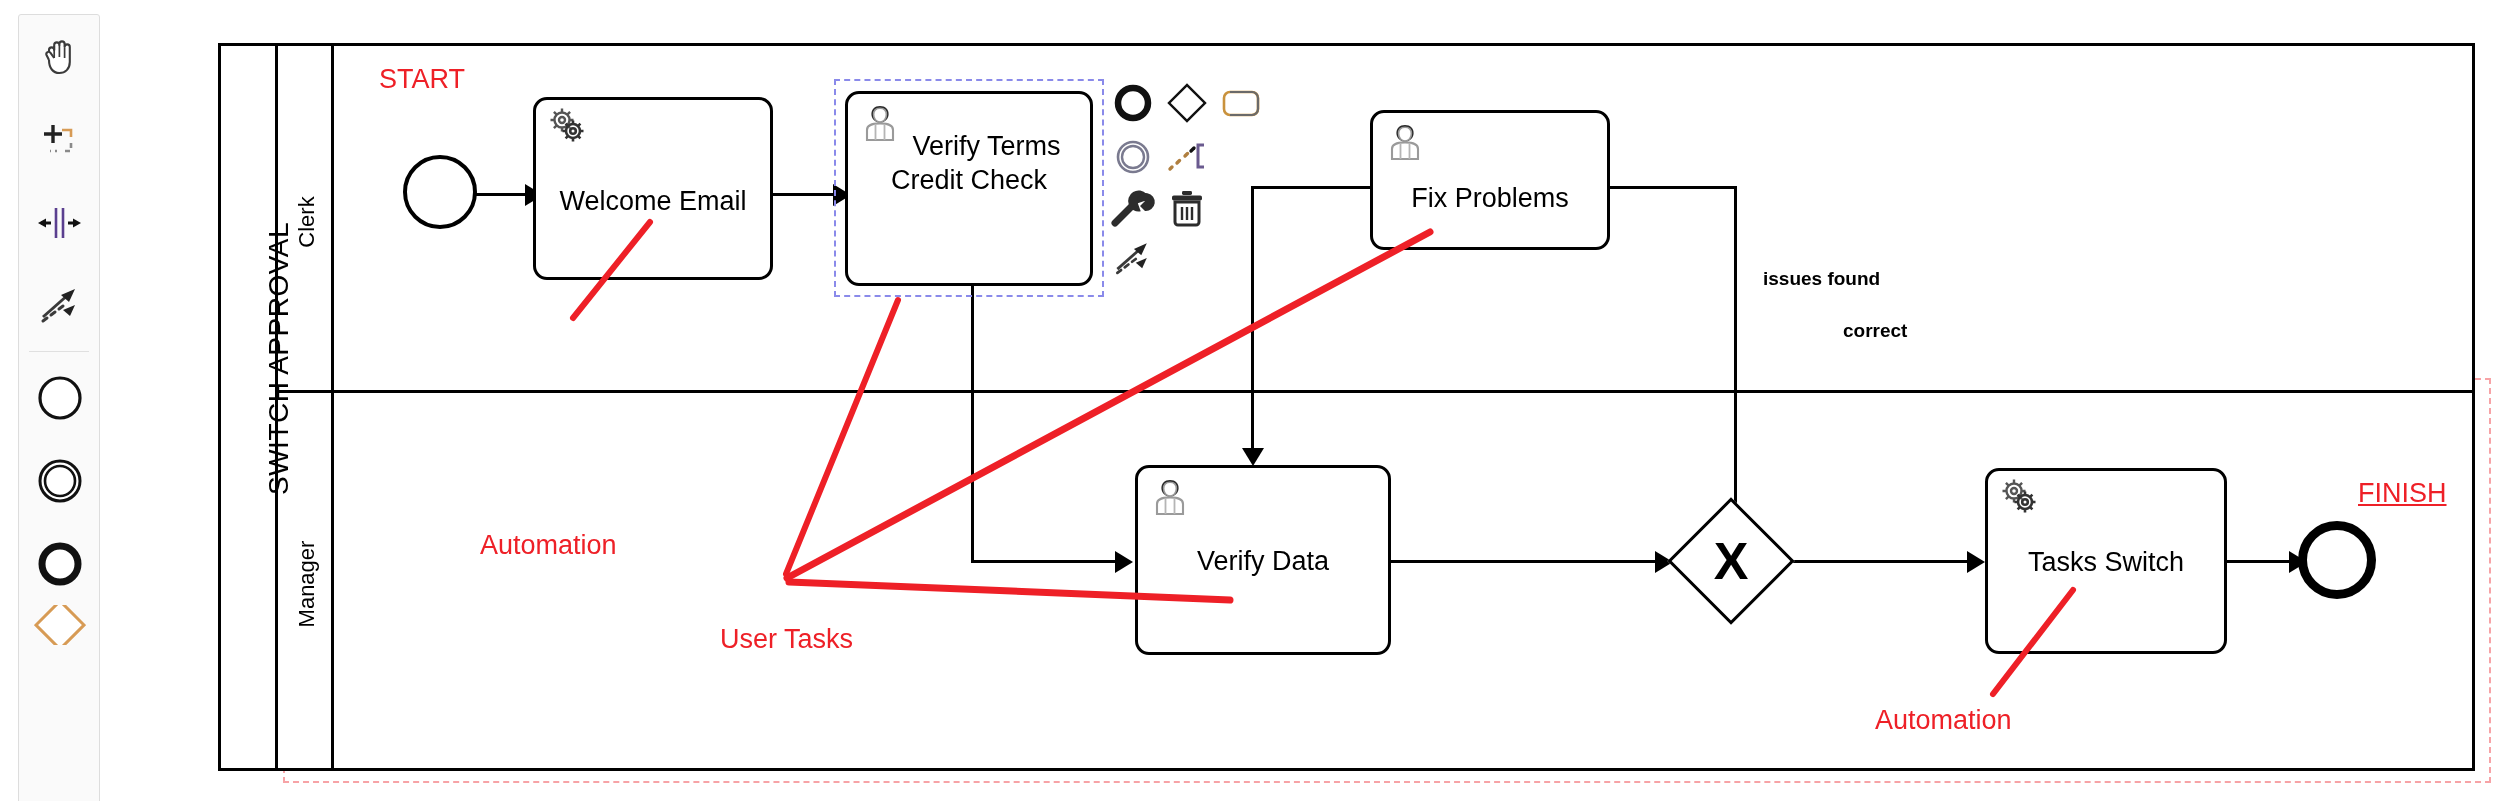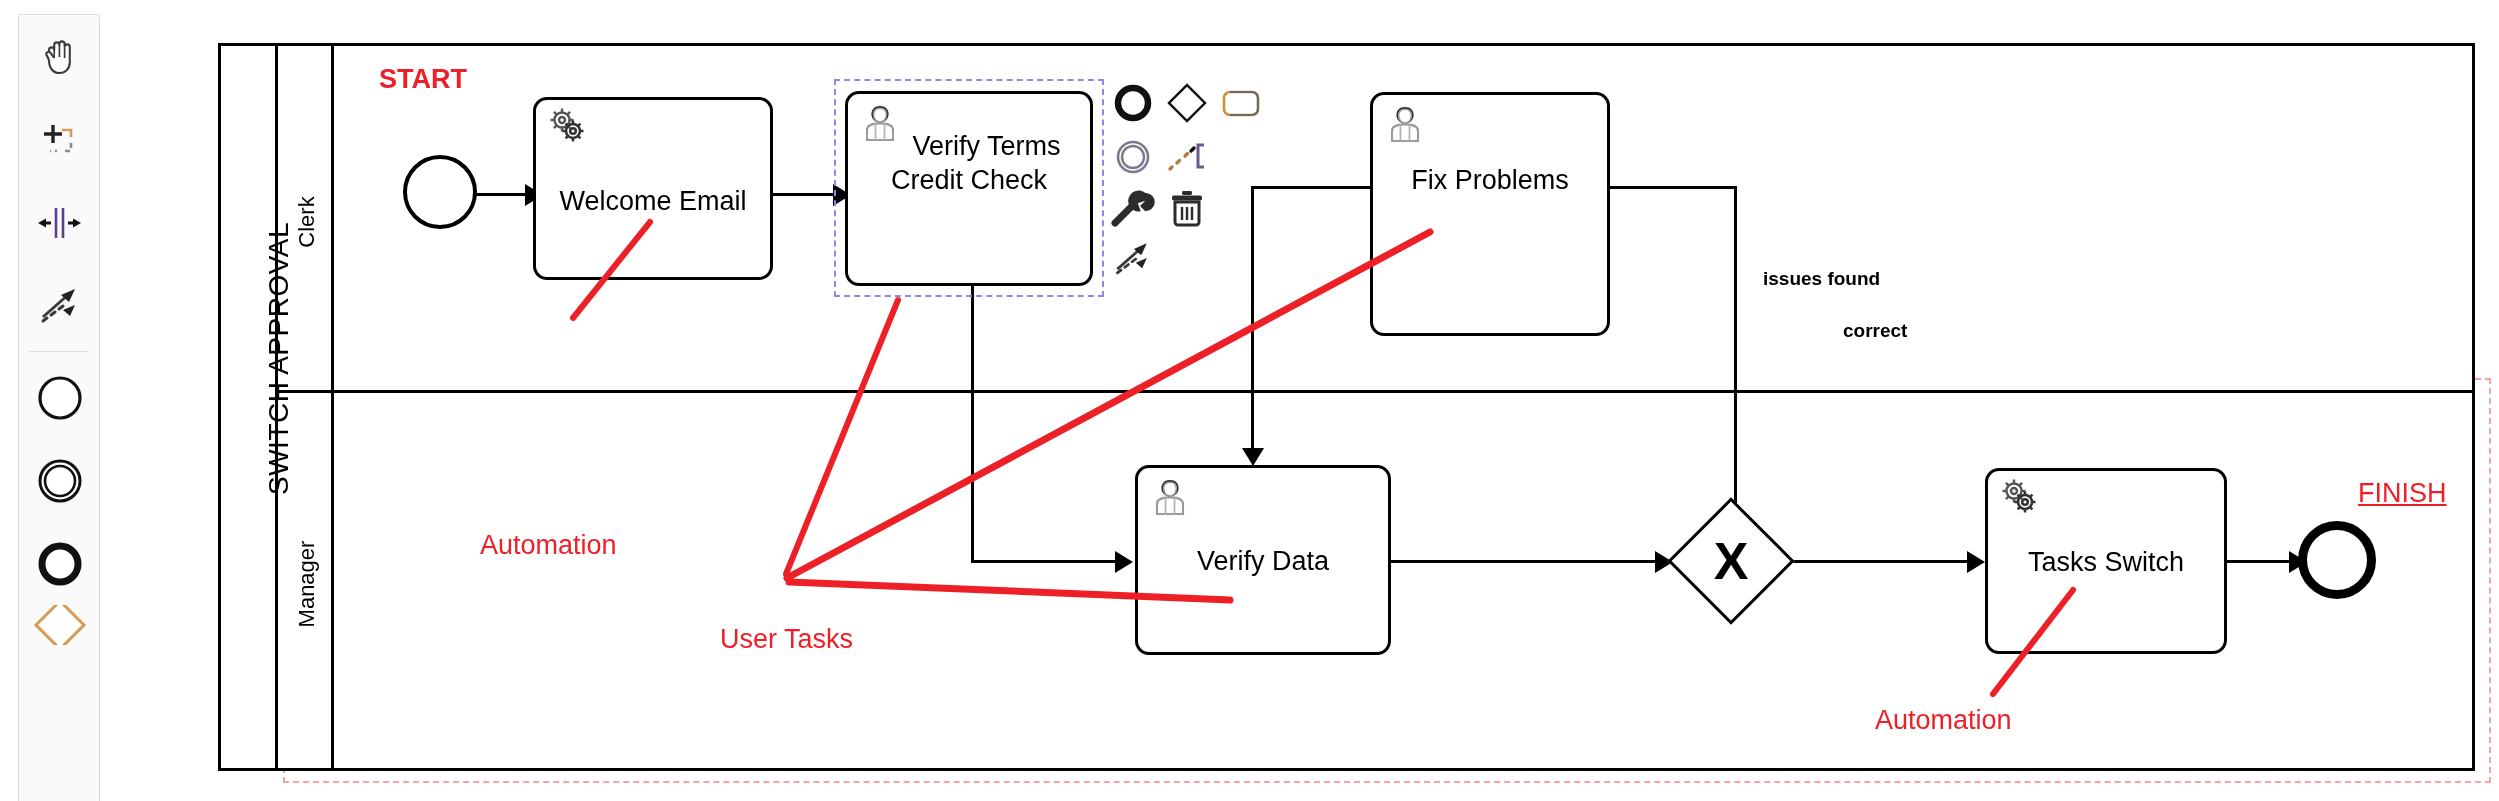--- a/index.html
+++ b/index.html
@@ -188,21 +188,21 @@
   <div class="flow-label" style="left:1763px;top:268px;text-align:center;">issues found</div>
 
   <div class="conn conn-h" style="left:1782px;top:560px;width:194px;"></div>
   <div class="arrow arrow-r" style="left:1967px;top:551px;"></div>
 
   <div class="flow-label" style="left:1843px;top:320px;text-align:center;">correct</div>
 
   <div class="conn conn-h" style="left:2226px;top:560px;width:70px;"></div>
   <div class="arrow arrow-r" style="left:2289px;top:551px;"></div>
 
-  <div class="ann-text" style="left:379px;top:64px;font-weight:bold;">START</div>
+  <div class="ann-text" style="left:379px;top:64px;">START</div>
   <div class="event ev-start" style="left:403px;top:155px;width:74px;height:74px;"></div>
 
   <div class="ann-text" style="left:2358px;top:478px;text-decoration:underline;">FINISH</div>
   <div class="event ev-end" style="left:2298px;top:521px;width:78px;height:78px;"></div>
 
   <div class="task" style="left:533px;top:97px;width:240px;height:183px;">
     <svg class="task-icon" viewBox="0 0 44 44">
       <g fill="none" stroke="#555" stroke-width="2.4">
         <circle cx="16" cy="14" r="7.5"></circle>
         <circle cx="16" cy="14" r="3"></circle>
@@ -222,21 +222,21 @@
     <svg class="task-icon" viewBox="0 0 44 44">
       <path d="M22 6 c5.4 0 8.6 3.3 8.6 8 c0 4.7-3.5 8.6-8.6 8.6 c-5.1 0-8.6-3.9-8.6-8.6 c0-4.7 3.2-8 8.6-8 Z" fill="#2a2a2a"></path>
       <path d="M15.6 14.6 c0-4.0 2.6-6.4 6.4-6.4 c3.8 0 6.4 2.4 6.4 6.4 c0 4.3-2.9 7.4-6.4 7.4 c-3.5 0-6.4-3.1-6.4-7.4 Z" fill="#fff" stroke="#9a9a9a" stroke-width="1.6"></path>
       <path d="M9 40 L9 30 c0-4.2 4.6-6.6 13-6.6 c8.4 0 13 2.4 13 6.6 L35 40 Z" fill="#fff" stroke="#9a9a9a" stroke-width="2.1"></path>
       <path d="M17.5 24.5 L17.5 40 M26.5 24.5 L26.5 40" stroke="#b5b5b5" stroke-width="1.8" fill="none"></path>
     </svg>
     <div class="task-label" style="top:35px;margin-left:35px;">Verify Terms</div>
     <div class="task-label" style="top:69px;">Credit Check</div>
   </div>
 
-  <div class="task" style="left:1370px;top:92px;width:240px;height:244px;">
+  <div class="task" style="left:1370px;top:110px;width:240px;height:140px;">
     <svg class="task-icon" viewBox="0 0 44 44">
       <path d="M22 6 c5.4 0 8.6 3.3 8.6 8 c0 4.7-3.5 8.6-8.6 8.6 c-5.1 0-8.6-3.9-8.6-8.6 c0-4.7 3.2-8 8.6-8 Z" fill="#2a2a2a"></path>
       <path d="M15.6 14.6 c0-4.0 2.6-6.4 6.4-6.4 c3.8 0 6.4 2.4 6.4 6.4 c0 4.3-2.9 7.4-6.4 7.4 c-3.5 0-6.4-3.1-6.4-7.4 Z" fill="#fff" stroke="#9a9a9a" stroke-width="1.6"></path>
       <path d="M9 40 L9 30 c0-4.2 4.6-6.6 13-6.6 c8.4 0 13 2.4 13 6.6 L35 40 Z" fill="#fff" stroke="#9a9a9a" stroke-width="2.1"></path>
       <path d="M17.5 24.5 L17.5 40 M26.5 24.5 L26.5 40" stroke="#b5b5b5" stroke-width="1.8" fill="none"></path>
     </svg>
     <div class="task-label" style="top:68px;">Fix Problems</div>
   </div>
 
   <div class="task" style="left:1135px;top:465px;width:256px;height:190px;">

